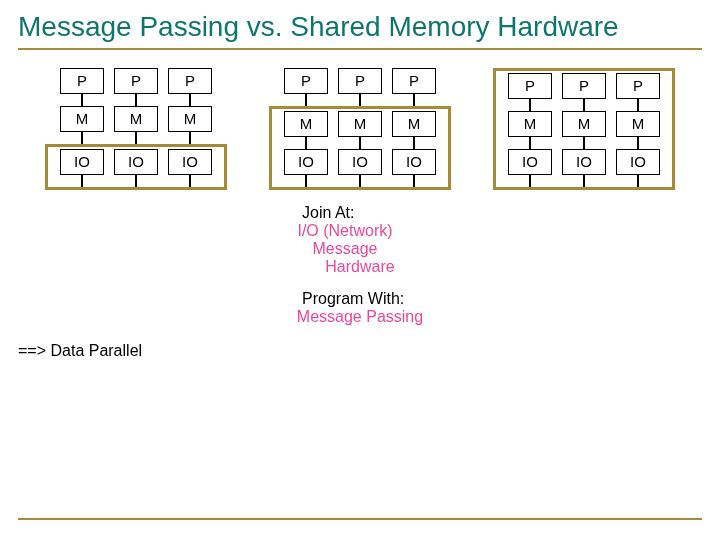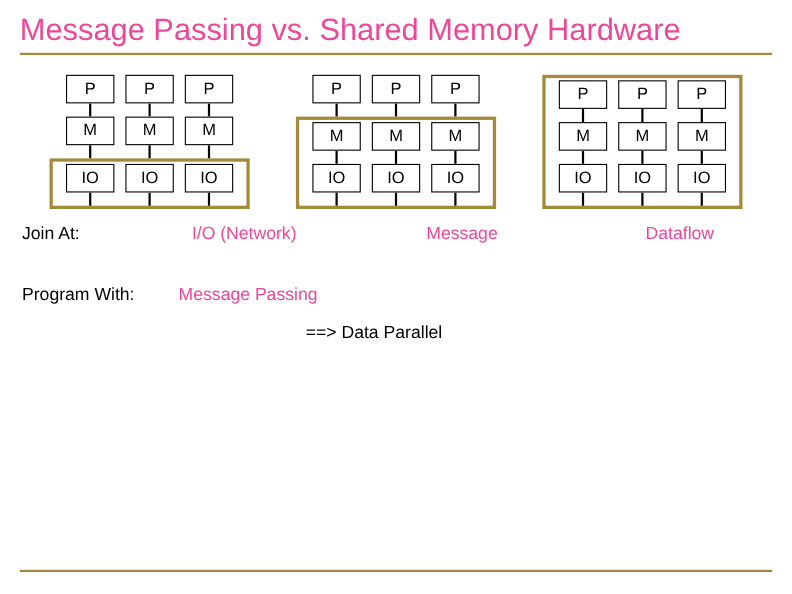--- a/index.html
+++ b/index.html
@@ -10,21 +10,21 @@
     height: 540px;
     font-family: Arial, Helvetica, sans-serif;
     background: #fff;
     position: relative;
   }
   .slide {
     padding: 10px 18px 0 18px;
   }
   .title {
     font-size: 28px;
-    color: #ec4899;
+    color: #0f766e;
     line-height: 1.2;
     margin: 0 0 4px 0;
     font-weight: normal;
   }
   .hr-top {
     border: none;
     border-top: 2px solid #a58a3a;
     margin: 0 0 18px 0;
   }
   .hr-bottom {
@@ -92,38 +92,39 @@
   .stub-line {
     width: 2px;
     height: 12px;
     background: #000;
   }
   .labels-row, .row2 {
     display: flex;
     justify-content: flex-start;
     align-items: center;
     margin-top: 10px;
+    flex-direction: column;
   }
   .left-label {
     width: 120px;
     flex-shrink: 0;
     font-size: 16px;
     color: #000;
     padding-left: 2px;
   }
   .col-val {
     width: 175px;
     text-align: center;
     font-size: 16px;
     color: #ec4899;
     margin-right: 30px;
   }
   .col-val:last-child { margin-right: 0; }
   .dp {
-    text-align: center;
+    text-align: left;
     font-size: 16px;
     padding-right: 40px;
     margin-top: 16px;
   }
 </style>
 </head>
 <body>
 
 <div class="slide">
   <h1 class="title">Message Passing vs. Shared Memory Hardware</h1>
@@ -289,24 +290,24 @@
         </div>
       </div>
     </div>
 
   </div>
 
   <div class="labels-row">
     <div class="left-label">Join At:</div>
     <div class="col-val">I/O (Network)</div>
     <div class="col-val">Message</div>
-    <div class="col-val">Dataflow</div>
+    <div class="col-val">Hardware</div>
   </div>
 
-  <div class="row2" style="margin-top:38px;">
+  <div class="row2" style="margin-top:14px;">
     <div class="left-label">Program With:</div>
     <div class="col-val">Message Passing</div>
   </div>
 
   <div class="dp">==&gt; Data Parallel</div>
 
   <hr class="hr-bottom">
 </div>
 
 </body></html>

